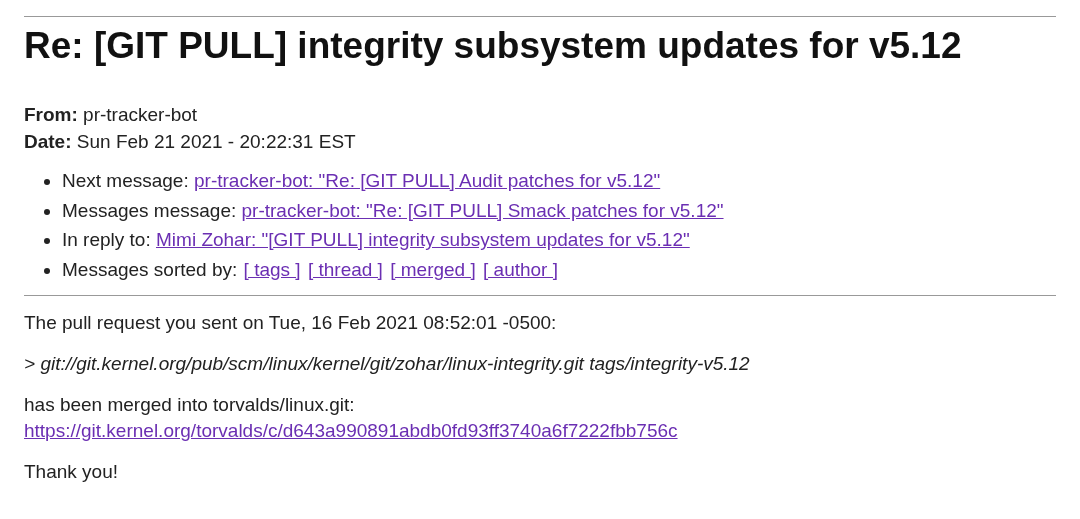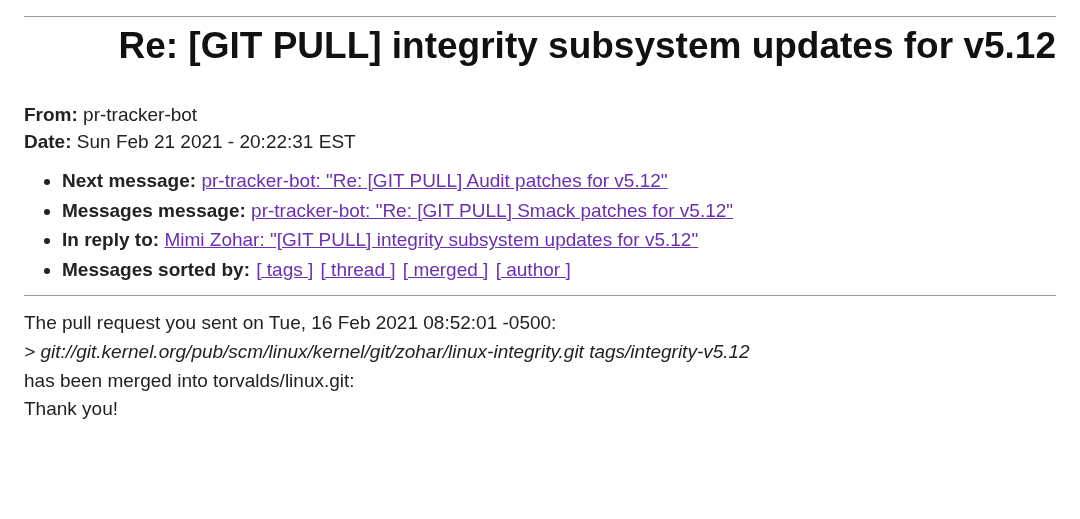--- a/index.html
+++ b/index.html
@@ -19,21 +19,20 @@
     hr.rule2 {
       border: none;
       border-top: 1px solid #999;
       margin: 10px 0 14px 0;
     }
     h1.title {
       font-size: 37px;
       font-weight: 700;
       margin: 8px 0 18px 0;
       color: #111;
-      text-align: right;
     }
     .meta {
       margin-bottom: 12px;
       line-height: 1.4;
       margin-top: 35px;
     }
     .meta-line {
       display: block;
     }
     .meta b {
@@ -41,28 +40,28 @@
     }
     ul.navlist {
       margin: 8px 0 12px 0;
       padding-left: 38px;
     }
     ul.navlist li {
       margin: 2px 0;
       line-height: 1.45;
     }
     ul.navlist b {
-      font-weight: 700;
+      font-weight: 400;
     }
     a {
       color: #6b2fb3;
       text-decoration: underline;
     }
     .body-section p {
-      margin: 2px 0;
+      margin: 14px 0;
       line-height: 1.4;
     }
     .quoted {
       font-style: italic;
     }
     .sort-links a {
       margin: 0 1px;
     }
   </style>
 </head>
@@ -109,15 +108,16 @@
 
 <hr class="rule2">
 
 <div class="body-section">
   <p>The pull request you sent on Tue, 16 Feb 2021 08:52:01 -0500:</p>
   <p class="quoted">
     <span>&gt; </span><span>git://git.kernel.org/pub/scm/linux/kernel/git/zohar/linux-integrity.git tags/integrity-v5.12</span>
   </p>
   <p>
     <span>has been merged into torvalds/linux.git:</span><br>
+    <a href="#">https://git.kernel.org/torvalds/c/d643a990891abdb0fd93ff3740a6f7222fbb756c</a>
   </p>
   <p>Thank you!</p>
 </div>
 
 </body></html>

